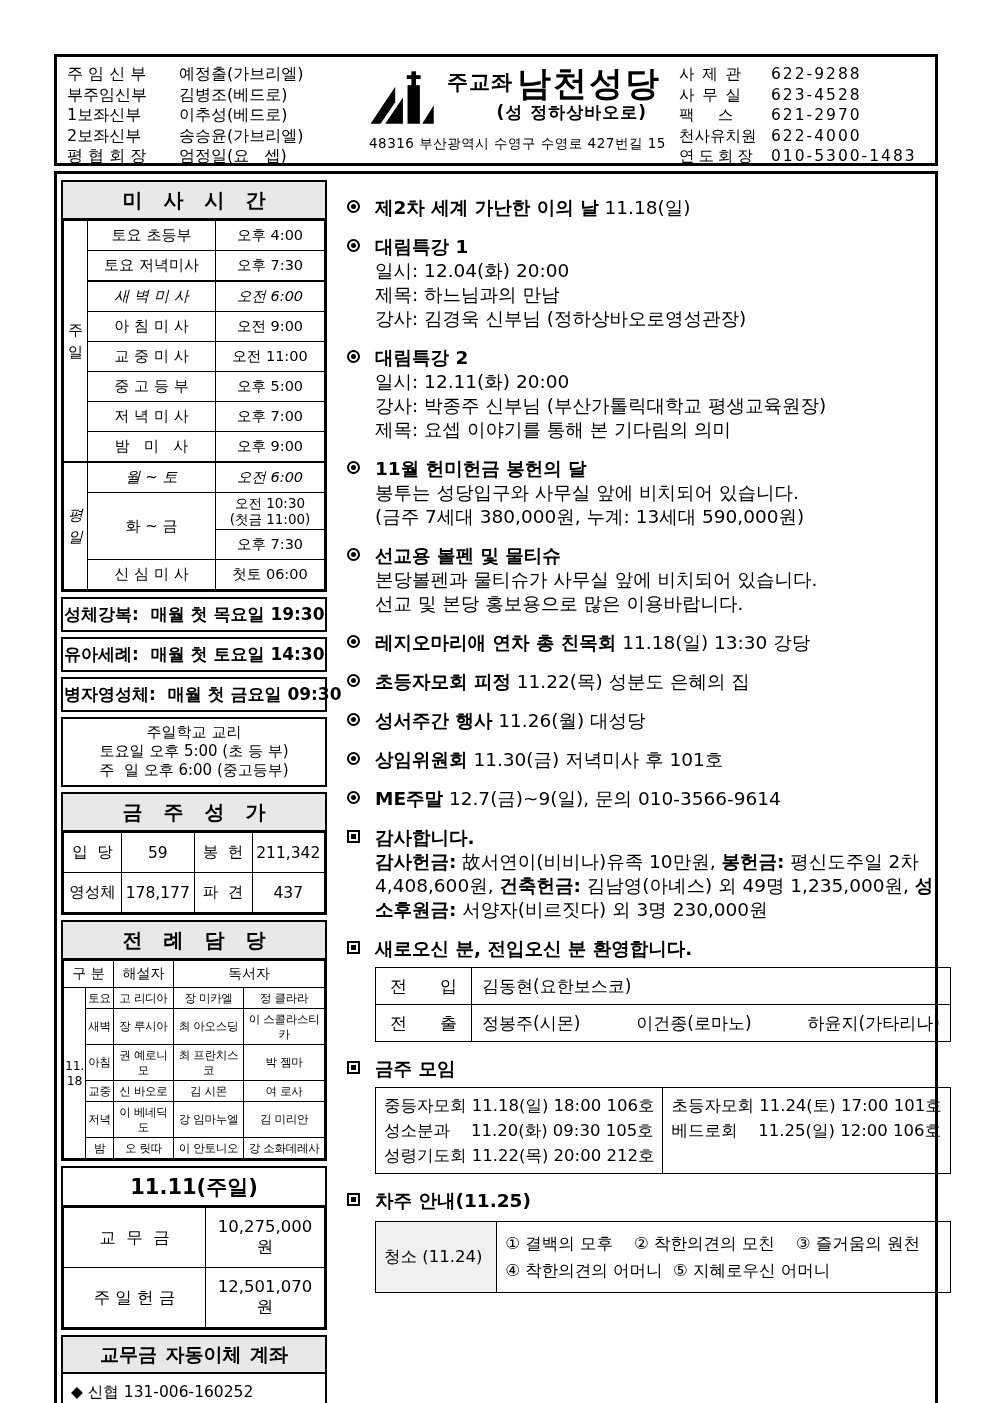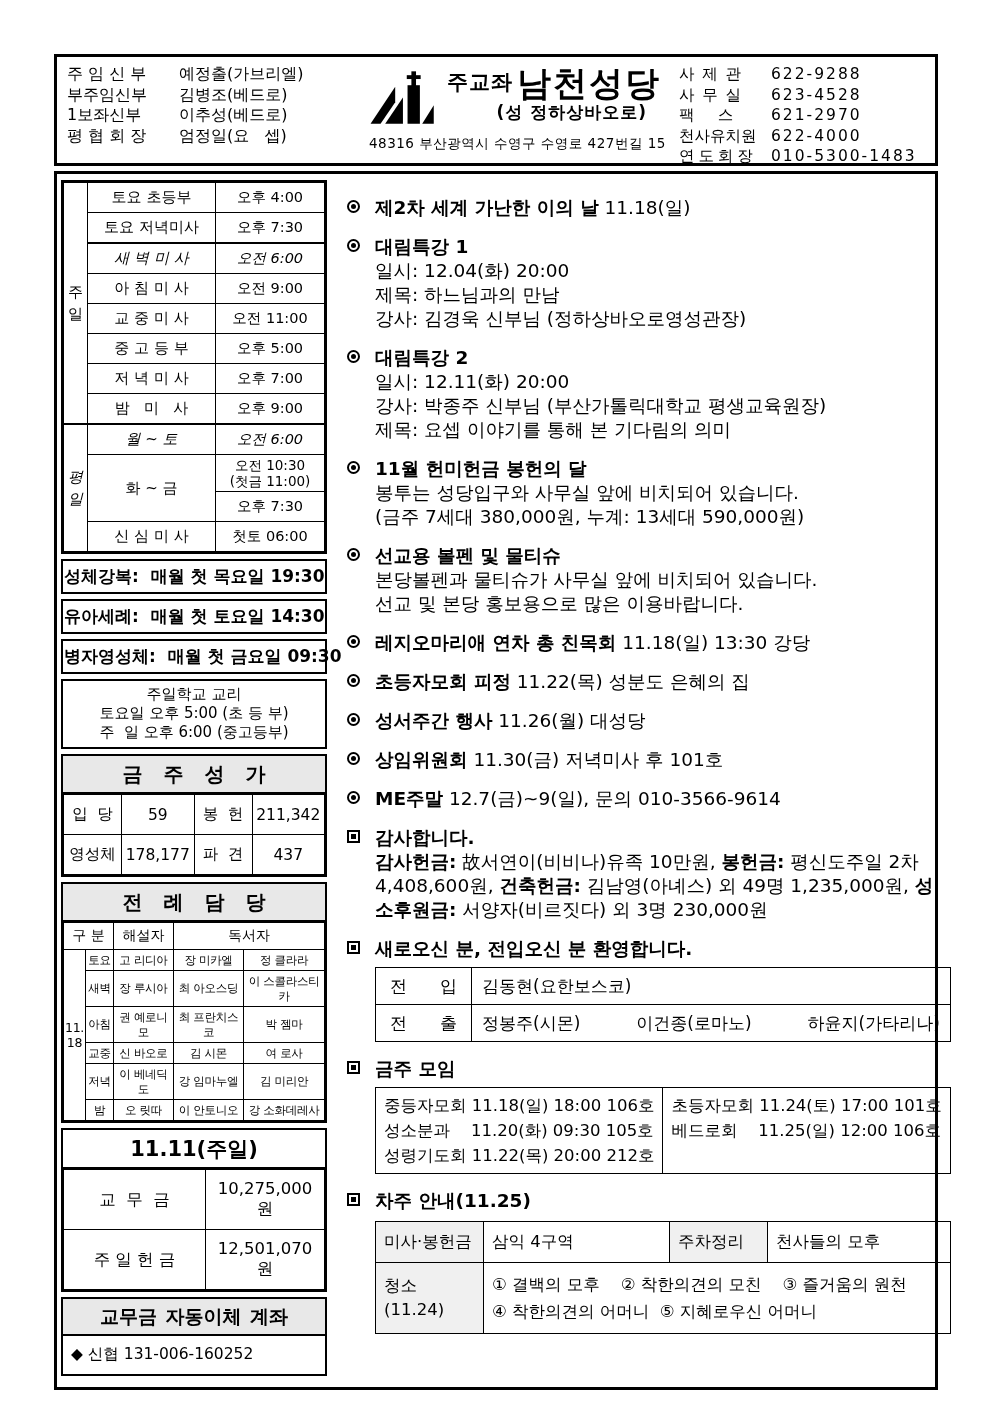--- a/index.html
+++ b/index.html
@@ -123,20 +123,24 @@
         </div>
       <div class="srow">
           <span class="srole">부주임신부</span>
           <span class="sname">김병조(베드로)</span>
         </div>
       <div class="srow">
           <span class="srole">1보좌신부</span>
           <span class="sname">이추성(베드로)</span>
         </div>
       <div class="srow">
+          <span class="srole">2보좌신부</span>
+          <span class="sname">송승윤(가브리엘)</span>
+        </div>
+      <div class="srow">
           <span class="srole">평 협 회 장</span>
           <span class="sname">엄정일(요   셉)</span>
         </div>
     </div>
     <div class="brand">
       <div class="brand-row">
         <span class="logo">
           <svg viewBox="0 0 96 72" width="74" height="56" fill="#000" aria-hidden="true">
             <polygon points="2,72 34,24 34,44 15,72"></polygon>
             <polygon points="21,72 44,38 44,72"></polygon>
@@ -178,20 +182,21 @@
           <span class="cval">010-5300-1483</span>
         </div>
     </div>
   </div>
 
   <div class="cols">
 
     <div class="leftcol">
 
       <div class="box">
+        <div class="sec-head">미 사 시 간</div>
         <table class="mass-table">
           <tbody>
               <tr>
             <td class="grp" rowspan="8">주일</td>
             <td class="mname">토요 초등부</td>
             <td class="mtime">오후 4:00</td>
           </tr>
           <tr>
                 <td class="mname">토요 저녁미사</td>
                 <td class="mtime">오후 7:30</td>
@@ -527,26 +532,20 @@
       <div class="ann">
         <div class="ahead">
             <span class="bullet">
               <i class="bs"></i>
             </span>
             <b class="atitle">차주 안내(11.25)</b>
           </div>
         <div class="alines">
           <table class="ntable">
             <tbody>
-                <tr>
-              <td class="gray nwh1">미사·봉헌금</td>
-              <td class="nwv1">삼익 4구역</td>
-              <td class="gray nwh2">주차정리</td>
-              <td>천사들의 모후</td>
-            </tr>
             <tr>
               <td class="gray">청소 (11.24)</td>
               <td colspan="3">
                 <div class="nline">① 결백의 모후    ② 착한의견의 모친    ③ 즐거움의 원천</div>
                 <div class="nline">④ 착한의견의 어머니  ⑤ 지혜로우신 어머니</div>
               </td>
             </tr>
           </tbody>
             </table>
         </div>

